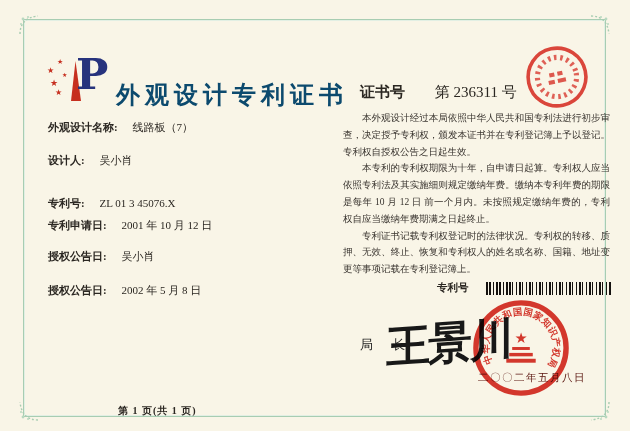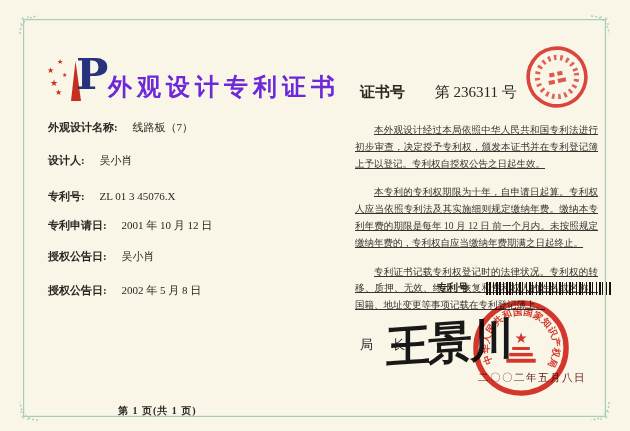--- a/index.html
+++ b/index.html
@@ -40,49 +40,49 @@
     background:#c62f1f;
     clip-path:polygon(45% 0,100% 100%,0 100%);
   }
   .logo .pletter{
     position:absolute;left:26px;top:-9px;
     font-size:43px;font-weight:bold;color:#27337d;
     font-family:"DejaVu Serif","Liberation Serif",serif;
   }
 
   .title{
-    position:absolute;left:104px;top:67px;margin:4px;
-    font-size:24px;font-weight:bold;color:#6d28d9;
+    position:absolute;left:104px;top:67px;margin:12px;
+    font-size:24px;font-weight:bold;color:#0c4a6e;
     letter-spacing:5px;white-space:nowrap;
   }
 
   
   .field{position:absolute;left:48px;font-size:11px;white-space:nowrap;color:#2b2722;}
   .field .flabel{font-weight:bold;margin-right:12px;}
-  .f0{top:120px;} .f1{top:153px;} .f2{top:189px;}
+  .f0{top:120px;} .f1{top:153px;} .f2{top:196px;}
   .f3{top:218px;} .f4{top:249px;} .f5{top:283px;}
 
   .footer{
     position:absolute;left:118px;top:404px;
     font-size:10px;letter-spacing:1px;color:#2b2722;font-weight:bold;
   }
 
   
   .certno{
     position:absolute;left:360px;top:83px;
     font-size:15px;color:#2b2722;white-space:nowrap;
   }
   .certno .clabel{font-weight:bold;}
   .certno .cvalue{margin-left:26px;}
 
   .paras{
     position:absolute;left:343px;top:110px;width:267px;
     font-size:9.5px;line-height:16.8px;text-align:justify;color:#38332e;
   }
-  .paras p{margin:12px;text-indent:2em;text-decoration:underline;}
+  .paras p{margin:0;text-indent:2em;}
 
   .barcode-row{
     position:absolute;left:437px;top:281px;
     display:flex;align-items:center;
   }
   .barcode-row .blabel{font-size:10.5px;font-weight:bold;color:#2b2722;margin-right:17px;white-space:nowrap;}
   .barcode{
     width:126px;height:13px;
     background:repeating-linear-gradient(90deg,
       #15120f 0px,#15120f 1.5px,transparent 1.5px,transparent 3px,

